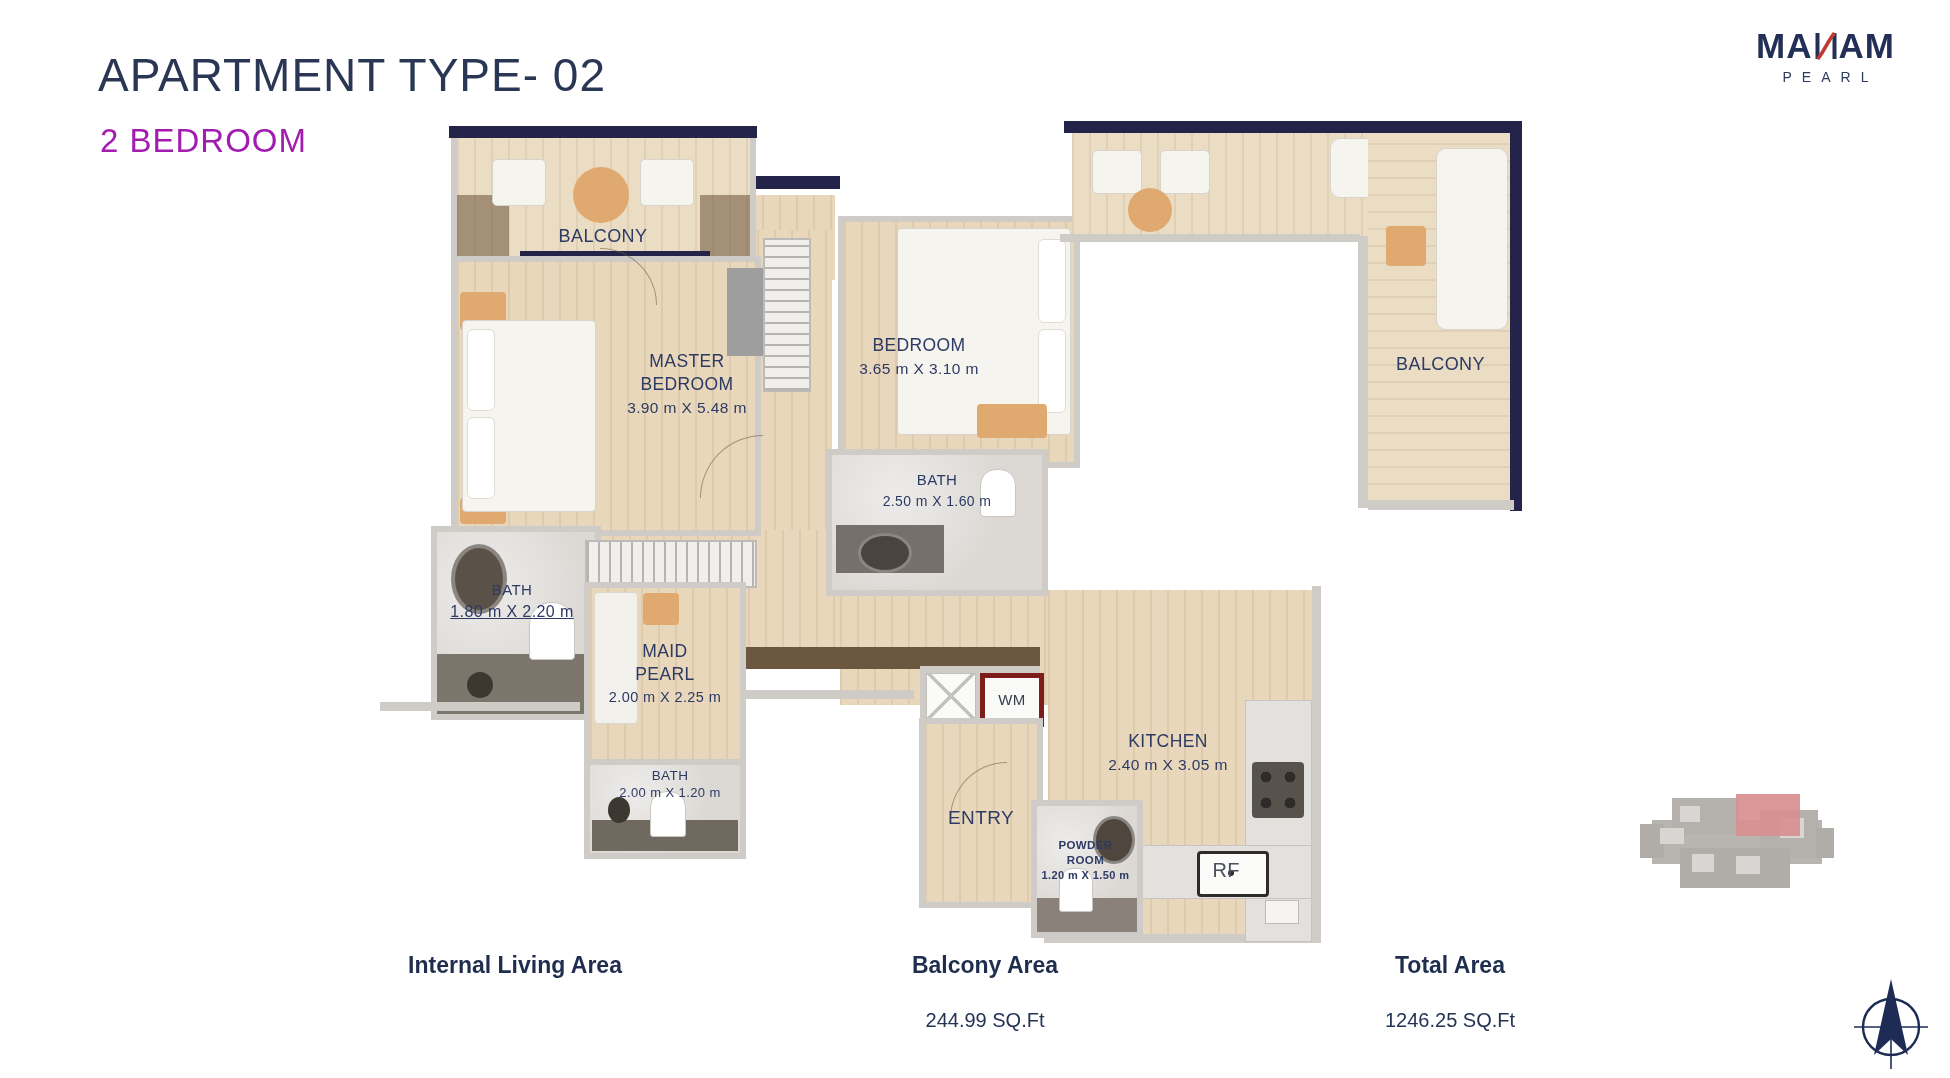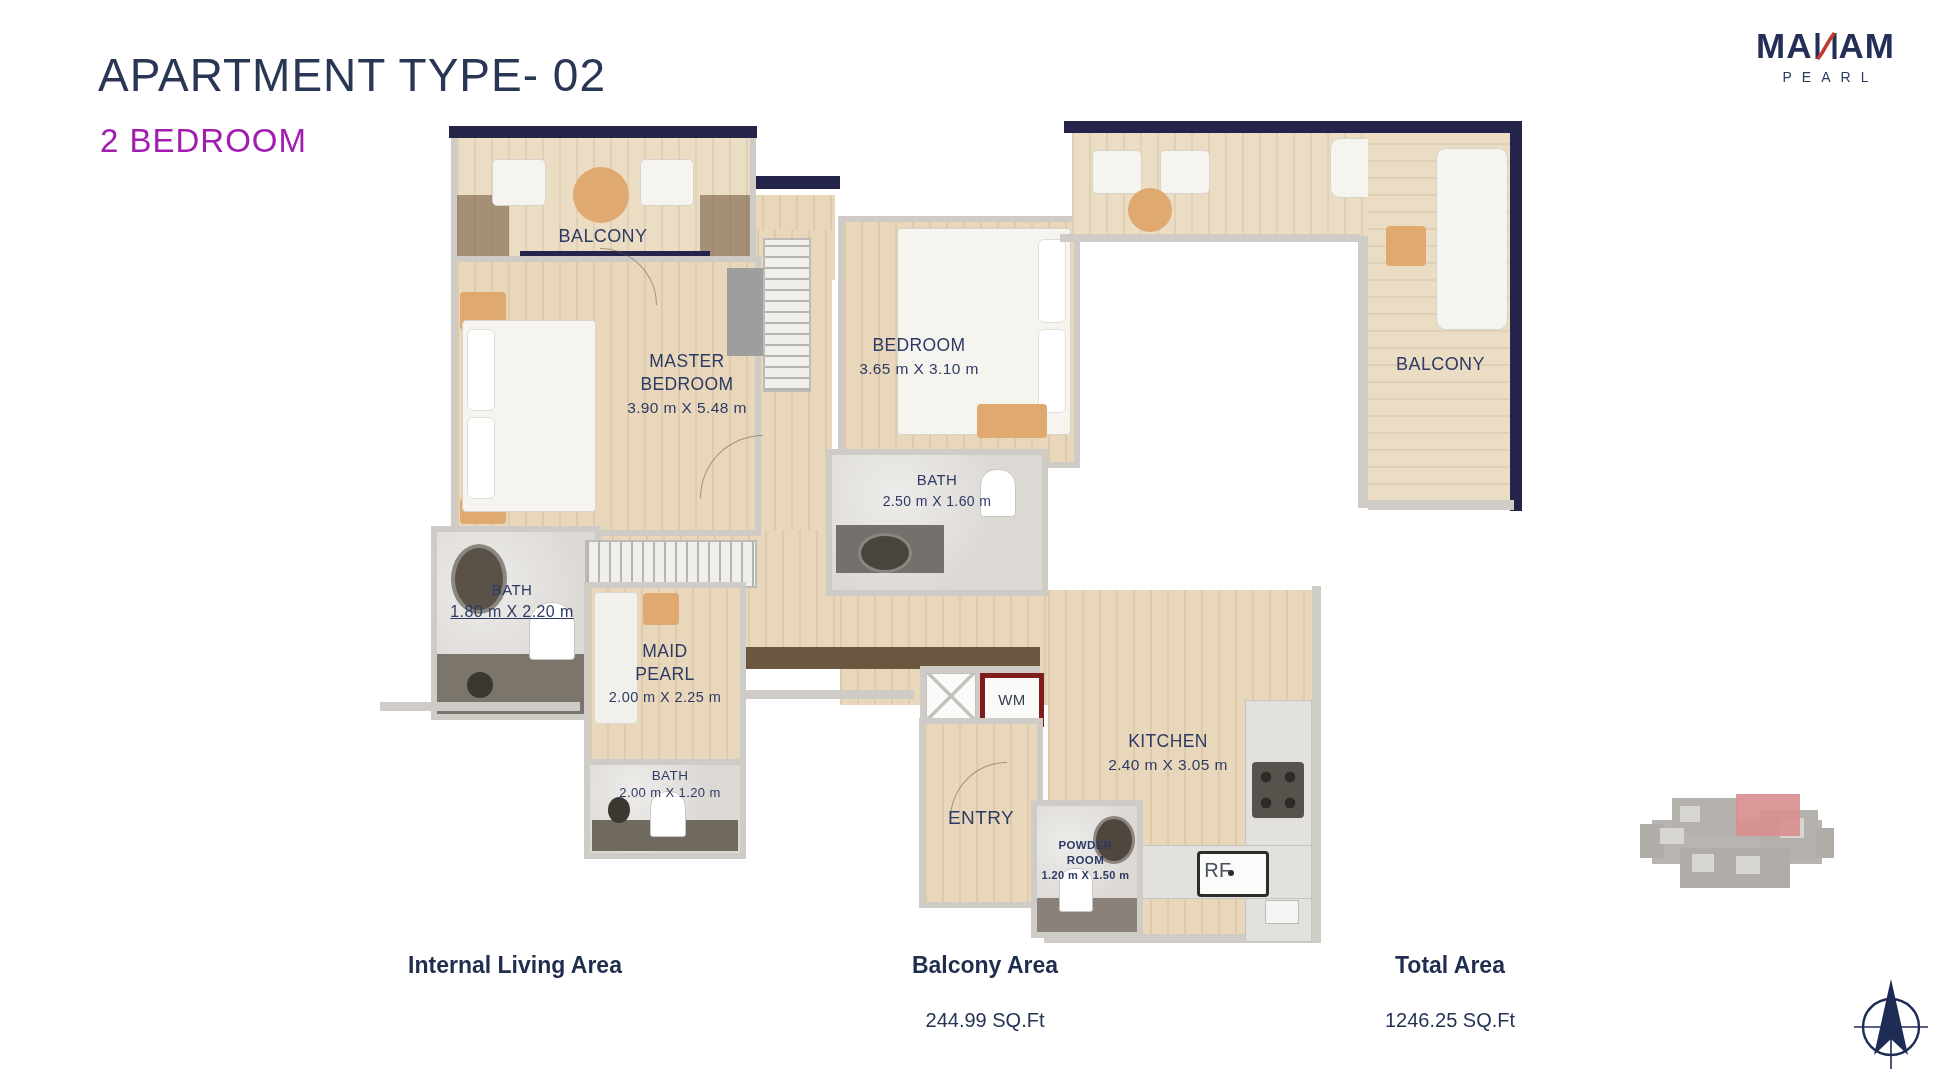--- a/index.html
+++ b/index.html
@@ -95,21 +95,21 @@
                          radial-gradient(circle 9px at 14px 41px,#2e2b28 60%,transparent 62%),
                          radial-gradient(circle 9px at 38px 41px,#2e2b28 60%,transparent 62%);"></div>
   <div class="abs" style="left:1197px;top:851px;width:66px;height:40px;background:#fbfbfa;border:3px solid #2e2b28;border-radius:4px;">
     <div class="abs" style="left:28px;top:16px;width:6px;height:6px;background:#2e2b28;border-radius:50%;"></div>
   </div>
   <div class="abs" style="left:1265px;top:900px;width:32px;height:22px;background:#f5f4f2;border:1px solid #bbb;"></div>
   <div class="abs room-label" style="left:1058px;top:730px;width:220px;">
     <span class="room-name">KITCHEN</span>
     <span class="room-dims">2.40 m X 3.05 m</span>
   </div>
-  <div class="abs room-label" style="left:1196px;top:857px;width:44px;">
+  <div class="abs room-label" style="left:1196px;top:857px;width:44px;text-align:right;">
     <span class="room-name" style="font-size:20px;color:#4a4f5e;">RF</span>
   </div>
 
   <div class="abs wood wallshadow" style="left:457px;top:262px;width:298px;height:268px;">
     <div class="abs tan" style="left:3px;top:30px;width:46px;height:38px;"></div>
     <div class="abs tan" style="left:3px;top:236px;width:46px;height:26px;"></div>
     <div class="abs white-furn" style="left:5px;top:58px;width:132px;height:190px;border-radius:4px;">
       <div class="abs" style="left:4px;top:8px;width:26px;height:80px;background:#ffffff;border:1px solid #e0ddd5;border-radius:6px;"></div>
       <div class="abs" style="left:4px;top:96px;width:26px;height:80px;background:#ffffff;border:1px solid #e0ddd5;border-radius:6px;"></div>
     </div>

